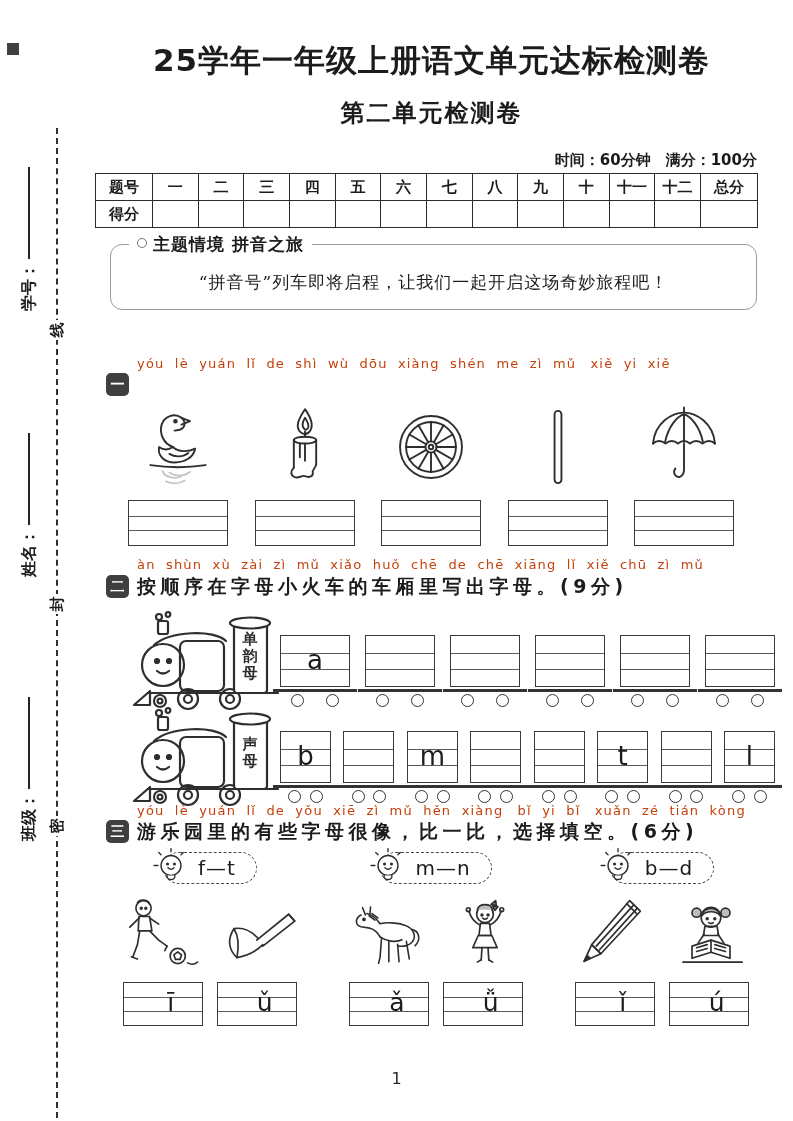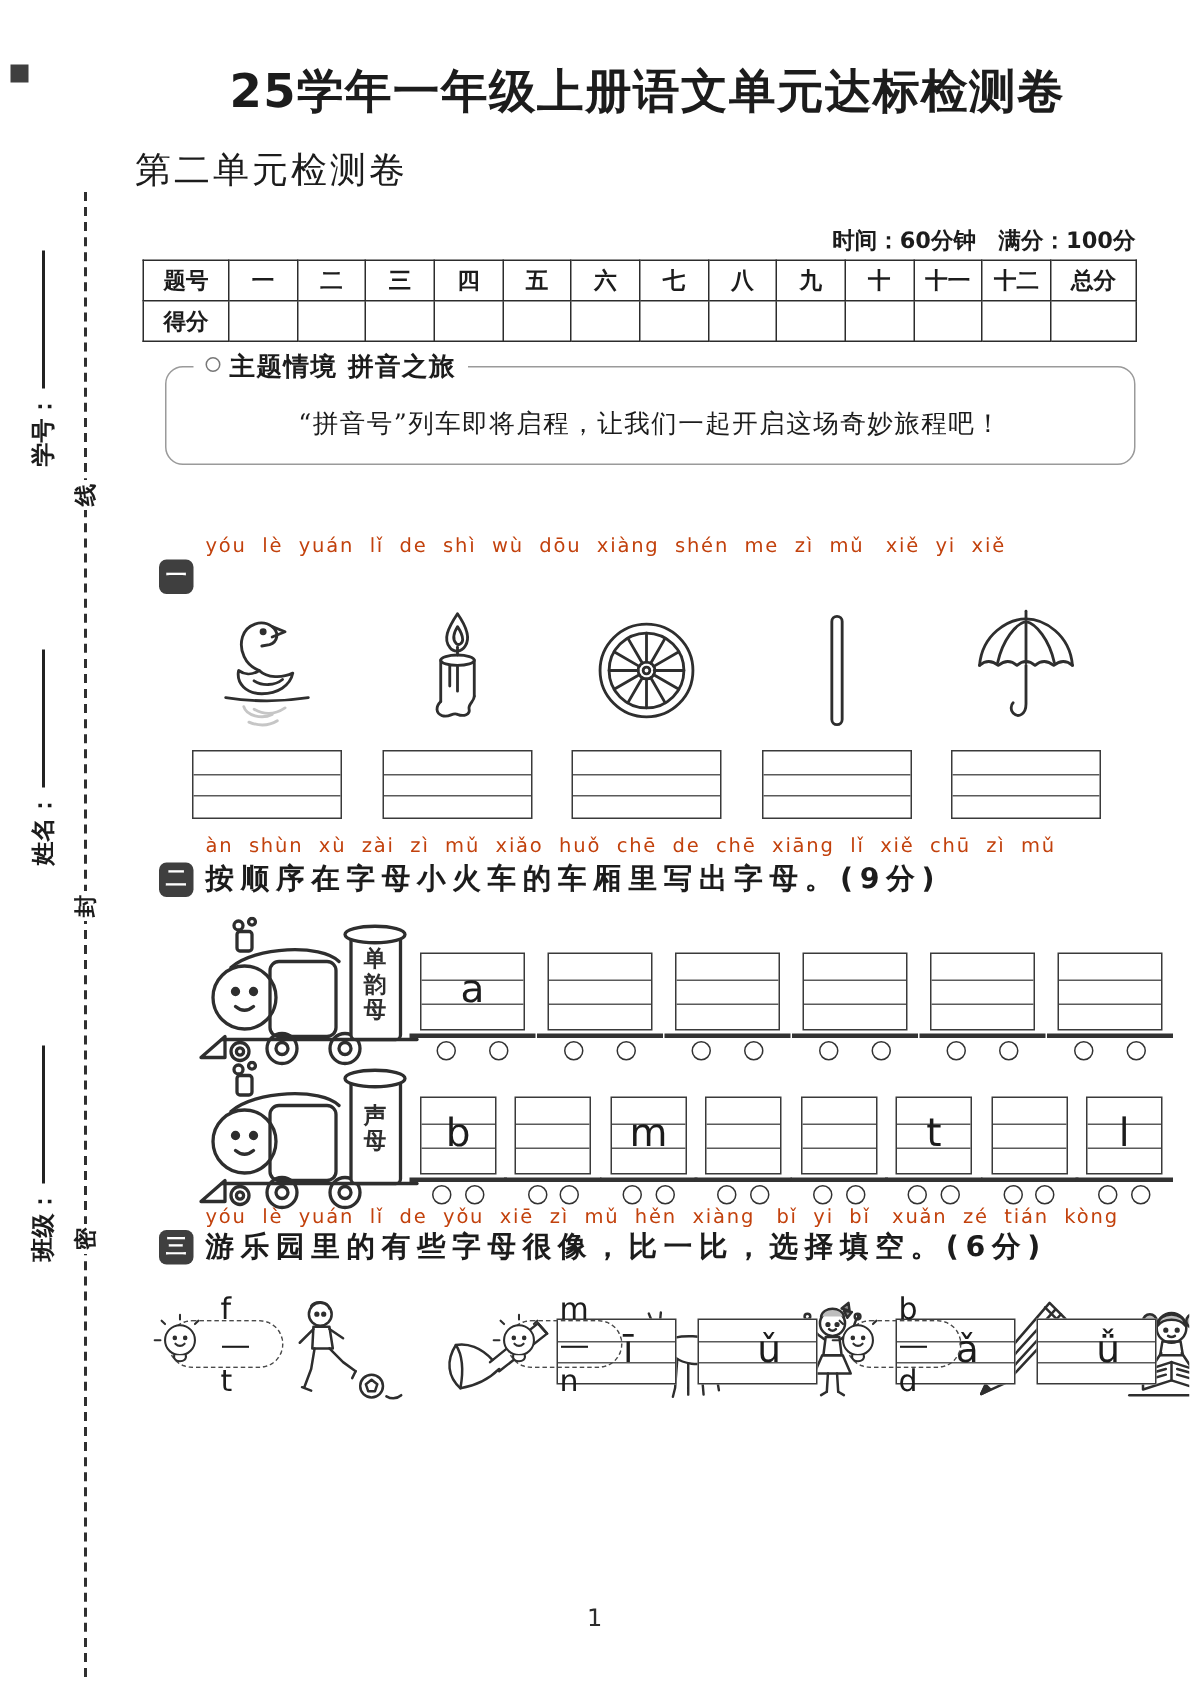--- a/index.html
+++ b/index.html
@@ -10,22 +10,22 @@
   .seal-line{position:absolute;left:56px;top:128px;height:990px;border-left:2px dashed #2f2f2f;}
   .seal-label{position:absolute;width:220px;height:22px;transform:rotate(-90deg);
               font-size:16px;font-weight:bold;white-space:nowrap;text-align:center;}
   .seal-label .blank-line{display:inline-block;width:92px;border-bottom:2px solid #222;
               margin-left:4px;transform:translateY(-4px);}
   .seal-char{position:absolute;left:47px;width:20px;height:20px;transform:rotate(-90deg);
              font-size:15px;font-weight:bold;background:#fff;text-align:center;line-height:20px;}
   
   .main-title{position:absolute;left:90px;right:20px;top:40px;text-align:center;
               font-size:31px;font-weight:bold;letter-spacing:1px;}
-  .sub-title{position:absolute;left:90px;right:20px;top:97px;text-align:left;
-             font-size:24px;font-weight:normal;letter-spacing:2px;}
+  .sub-title{position:absolute;left:90px;right:20px;top:97px;text-align:center;
+             font-size:24px;font-weight:bold;letter-spacing:2px;}
   .time-score{position:absolute;right:36px;top:151px;font-size:15px;font-weight:bold;}
   
   .score-table{position:absolute;left:95px;top:173px;width:663px;border-collapse:collapse;table-layout:fixed;}
   .score-table td{border:1.8px solid #2c2c2c;height:26px;text-align:center;
                   font-size:15px;font-weight:bold;padding:0;}
   
   .theme-box{position:absolute;left:110px;top:244px;width:645px;height:64px;
              border:1.5px solid #9a9a9a;border-radius:12px;}
   .theme-title{position:absolute;left:18px;top:-12px;background:#fff;padding:0 8px;
                font-size:17px;font-weight:bold;letter-spacing:1px;}
@@ -57,21 +57,21 @@
   .train svg.engine{position:absolute;left:0;top:0;width:150px;height:100px;}
   .cars{position:absolute;left:150px;top:24px;right:0;display:flex;justify-content:space-between;}
   .car{position:relative;}
   .car .fourline{width:100%;height:52px;}
   .car .bar{position:absolute;left:-7px;right:-7px;top:54px;height:2.6px;background:#333;}
   .car .wheel{position:absolute;top:59px;width:11px;height:11px;border:1.9px solid #333;
               border-radius:50%;background:#fff;}
   .car .wheel.w1{left:16%;} .car .wheel.w2{right:16%;}
   
   .groups{position:absolute;left:112px;top:852px;width:648px;display:flex;justify-content:space-between;}
-  .group{width:196px;display:flex;flex-direction:row;align-items:center;}
+  .group{width:196px;display:flex;flex-direction:column;align-items:center;}
   .bubble{position:relative;border:1.7px dashed #4a4a4a;border-radius:20px;height:30px;
           padding:0 20px 0 34px;display:flex;align-items:center;}
   .bubble .pair{font-size:20px;letter-spacing:1px;}
   .bubble svg{position:absolute;left:-16px;top:-9px;width:46px;height:46px;background:transparent;}
   .group .imgs{display:flex;justify-content:center;gap:14px;margin-top:12px;height:76px;}
   .group .imgs svg{width:84px;height:76px;}
   .group .grids{display:flex;gap:14px;margin-top:10px;}
   .group .fourline{width:80px;height:44px;}
   .group .fourline .letter{left:60%;font-size:25px;}
   

